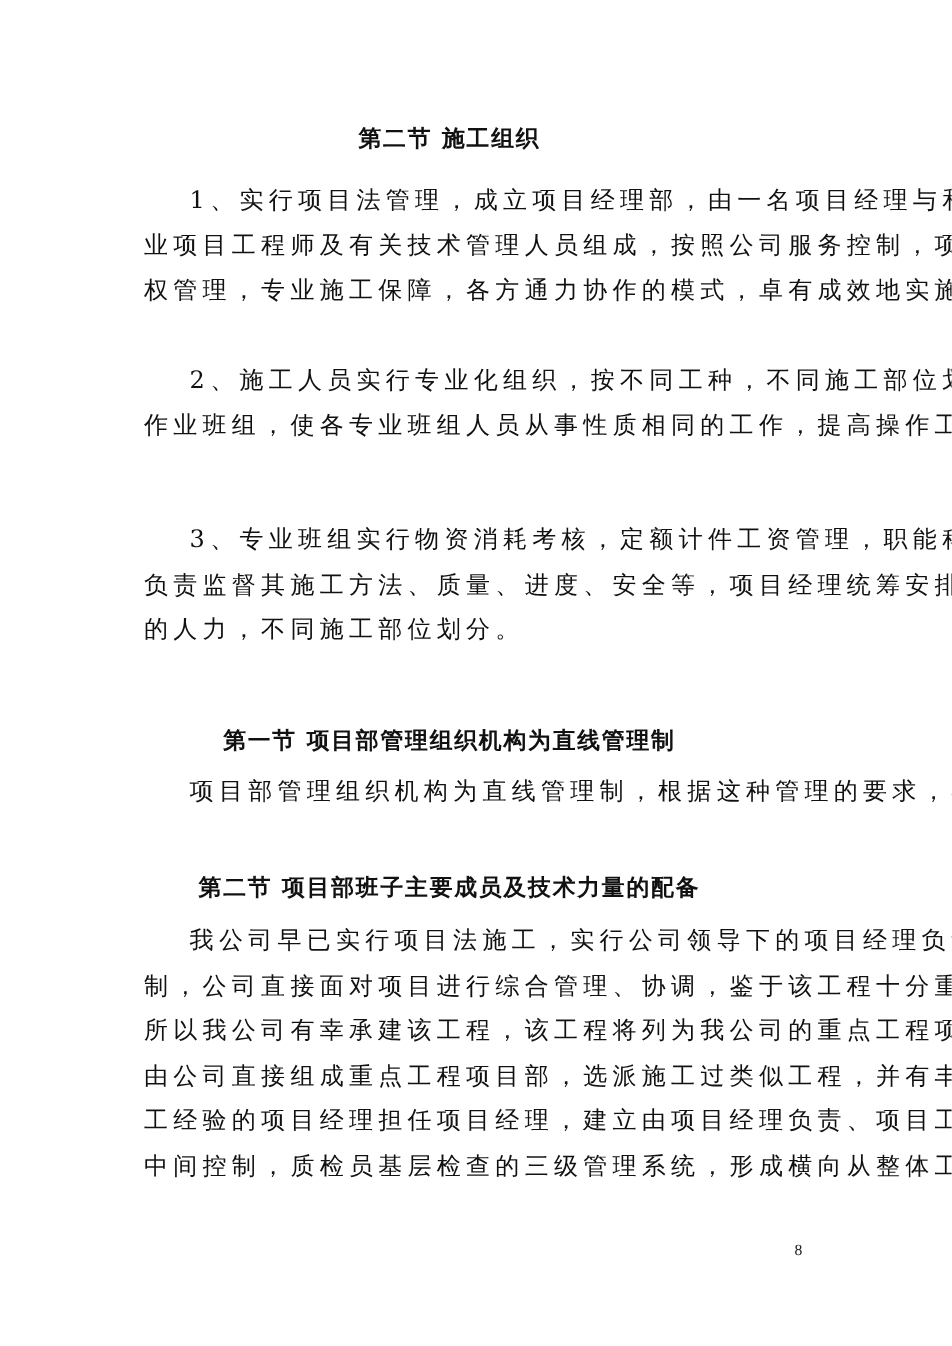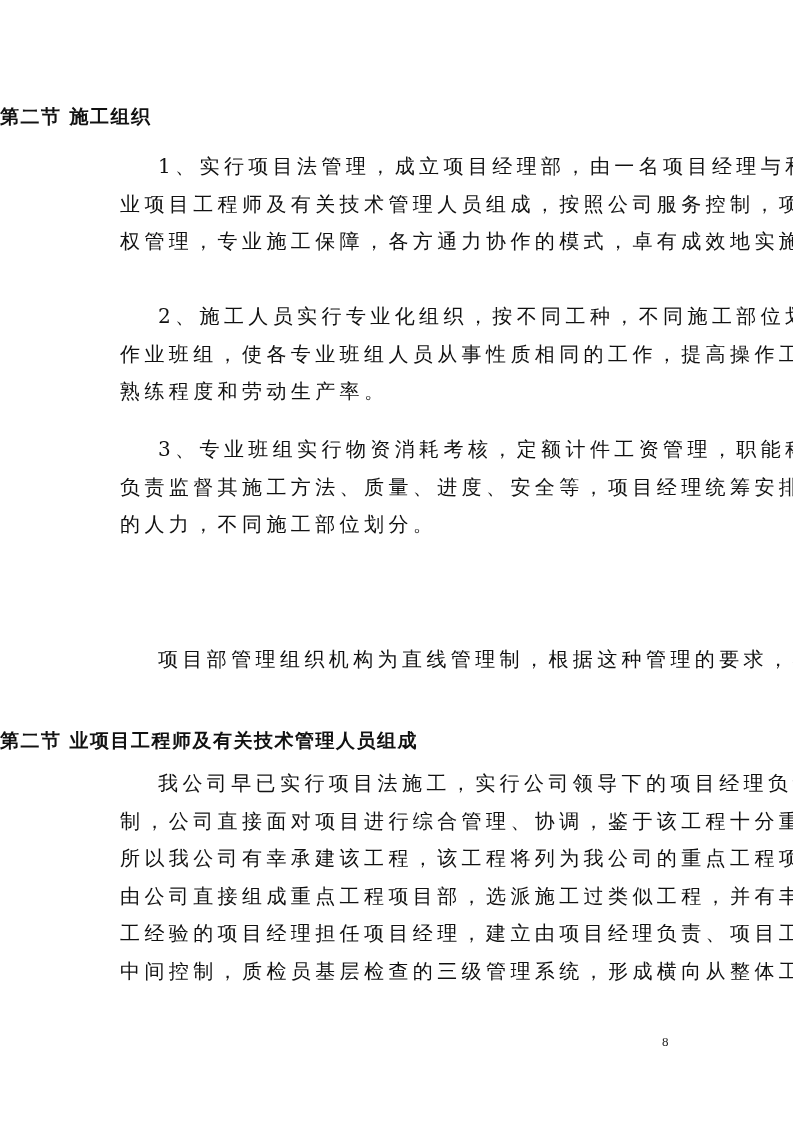--- a/index.html
+++ b/index.html
@@ -9,21 +9,21 @@
     background: #ffffff; color: #111111;
     font-family: "DejaVu Serif", "Liberation Serif", serif;
   }
   .line {
     position: absolute; left: 120px; width: 554px;
     font-size: 20px; line-height: 26px; height: 26px;
     white-space: nowrap; letter-spacing: 4.4px;
   }
   .indent { left: 158px; width: 516px; }
   .heading {
-    position: absolute; left: 0; width: 749px; 
+    position: absolute; left: 0; width: 749px; text-align: center;
     font-family: "DejaVu Sans", "Liberation Sans", sans-serif;
     font-weight: bold; font-size: 19px; line-height: 26px; height: 26px;
     letter-spacing: 1.5px; white-space: nowrap;
   }
   .pagenum {
     position: absolute; left: 662px; top: 1034px;
     font-family: "Liberation Serif", serif; font-size: 13px; color: #222;
   }
 </style>
 </head>
@@ -32,30 +32,30 @@
 <div class="page">
 
   <div class="heading" style="top:103px">第二节  施工组织</div>
 
   <div class="line indent" style="top:153px">1、实行项目法管理，成立项目经理部，由一名项目经理与和专</div>
   <div class="line" style="top:191px">业项目工程师及有关技术管理人员组成，按照公司服务控制，项目授</div>
   <div class="line" style="top:228px">权管理，专业施工保障，各方通力协作的模式，卓有成效地实施质量</div>
 
   <div class="line indent" style="top:303px">2、施工人员实行专业化组织，按不同工种，不同施工部位划分</div>
   <div class="line" style="top:341px">作业班组，使各专业班组人员从事性质相同的工作，提高操作工人的</div>
-  <div class="line" style="top:378px">熟练程度和劳动生产率。</div>
 
   <div class="line indent" style="top:436px">3、专业班组实行物资消耗考核，定额计件工资管理，职能科室</div>
   <div class="line" style="top:474px">负责监督其施工方法、质量、进度、安全等，项目经理统筹安排项目</div>
   <div class="line" style="top:511px">的人力，不同施工部位划分。</div>
 
+  <div class="heading" style="top:604px">第一节  项目部管理组织机构为直线管理制</div>
 
   <div class="line indent" style="top:646px">项目部管理组织机构为直线管理制，根据这种管理的要求，在项</div>
 
-  <div class="heading" style="top:727px">第二节  业项目工程师及有关技术管理人员组成</div>
+  <div class="heading" style="top:727px">第二节  项目部班子主要成员及技术力量的配备</div>
 
   <div class="line indent" style="top:770px">我公司早已实行项目法施工，实行公司领导下的项目经理负责</div>
   <div class="line" style="top:808px">制，公司直接面对项目进行综合管理、协调，鉴于该工程十分重要，</div>
   <div class="line" style="top:845px">所以我公司有幸承建该工程，该工程将列为我公司的重点工程项目，</div>
   <div class="line" style="top:883px">由公司直接组成重点工程项目部，选派施工过类似工程，并有丰富施</div>
   <div class="line" style="top:920px">工经验的项目经理担任项目经理，建立由项目经理负责、项目工程师</div>
   <div class="line" style="top:958px">中间控制，质检员基层检查的三级管理系统，形成横向从整体工程到</div>
 
   <div class="pagenum">8</div>
 </div>

